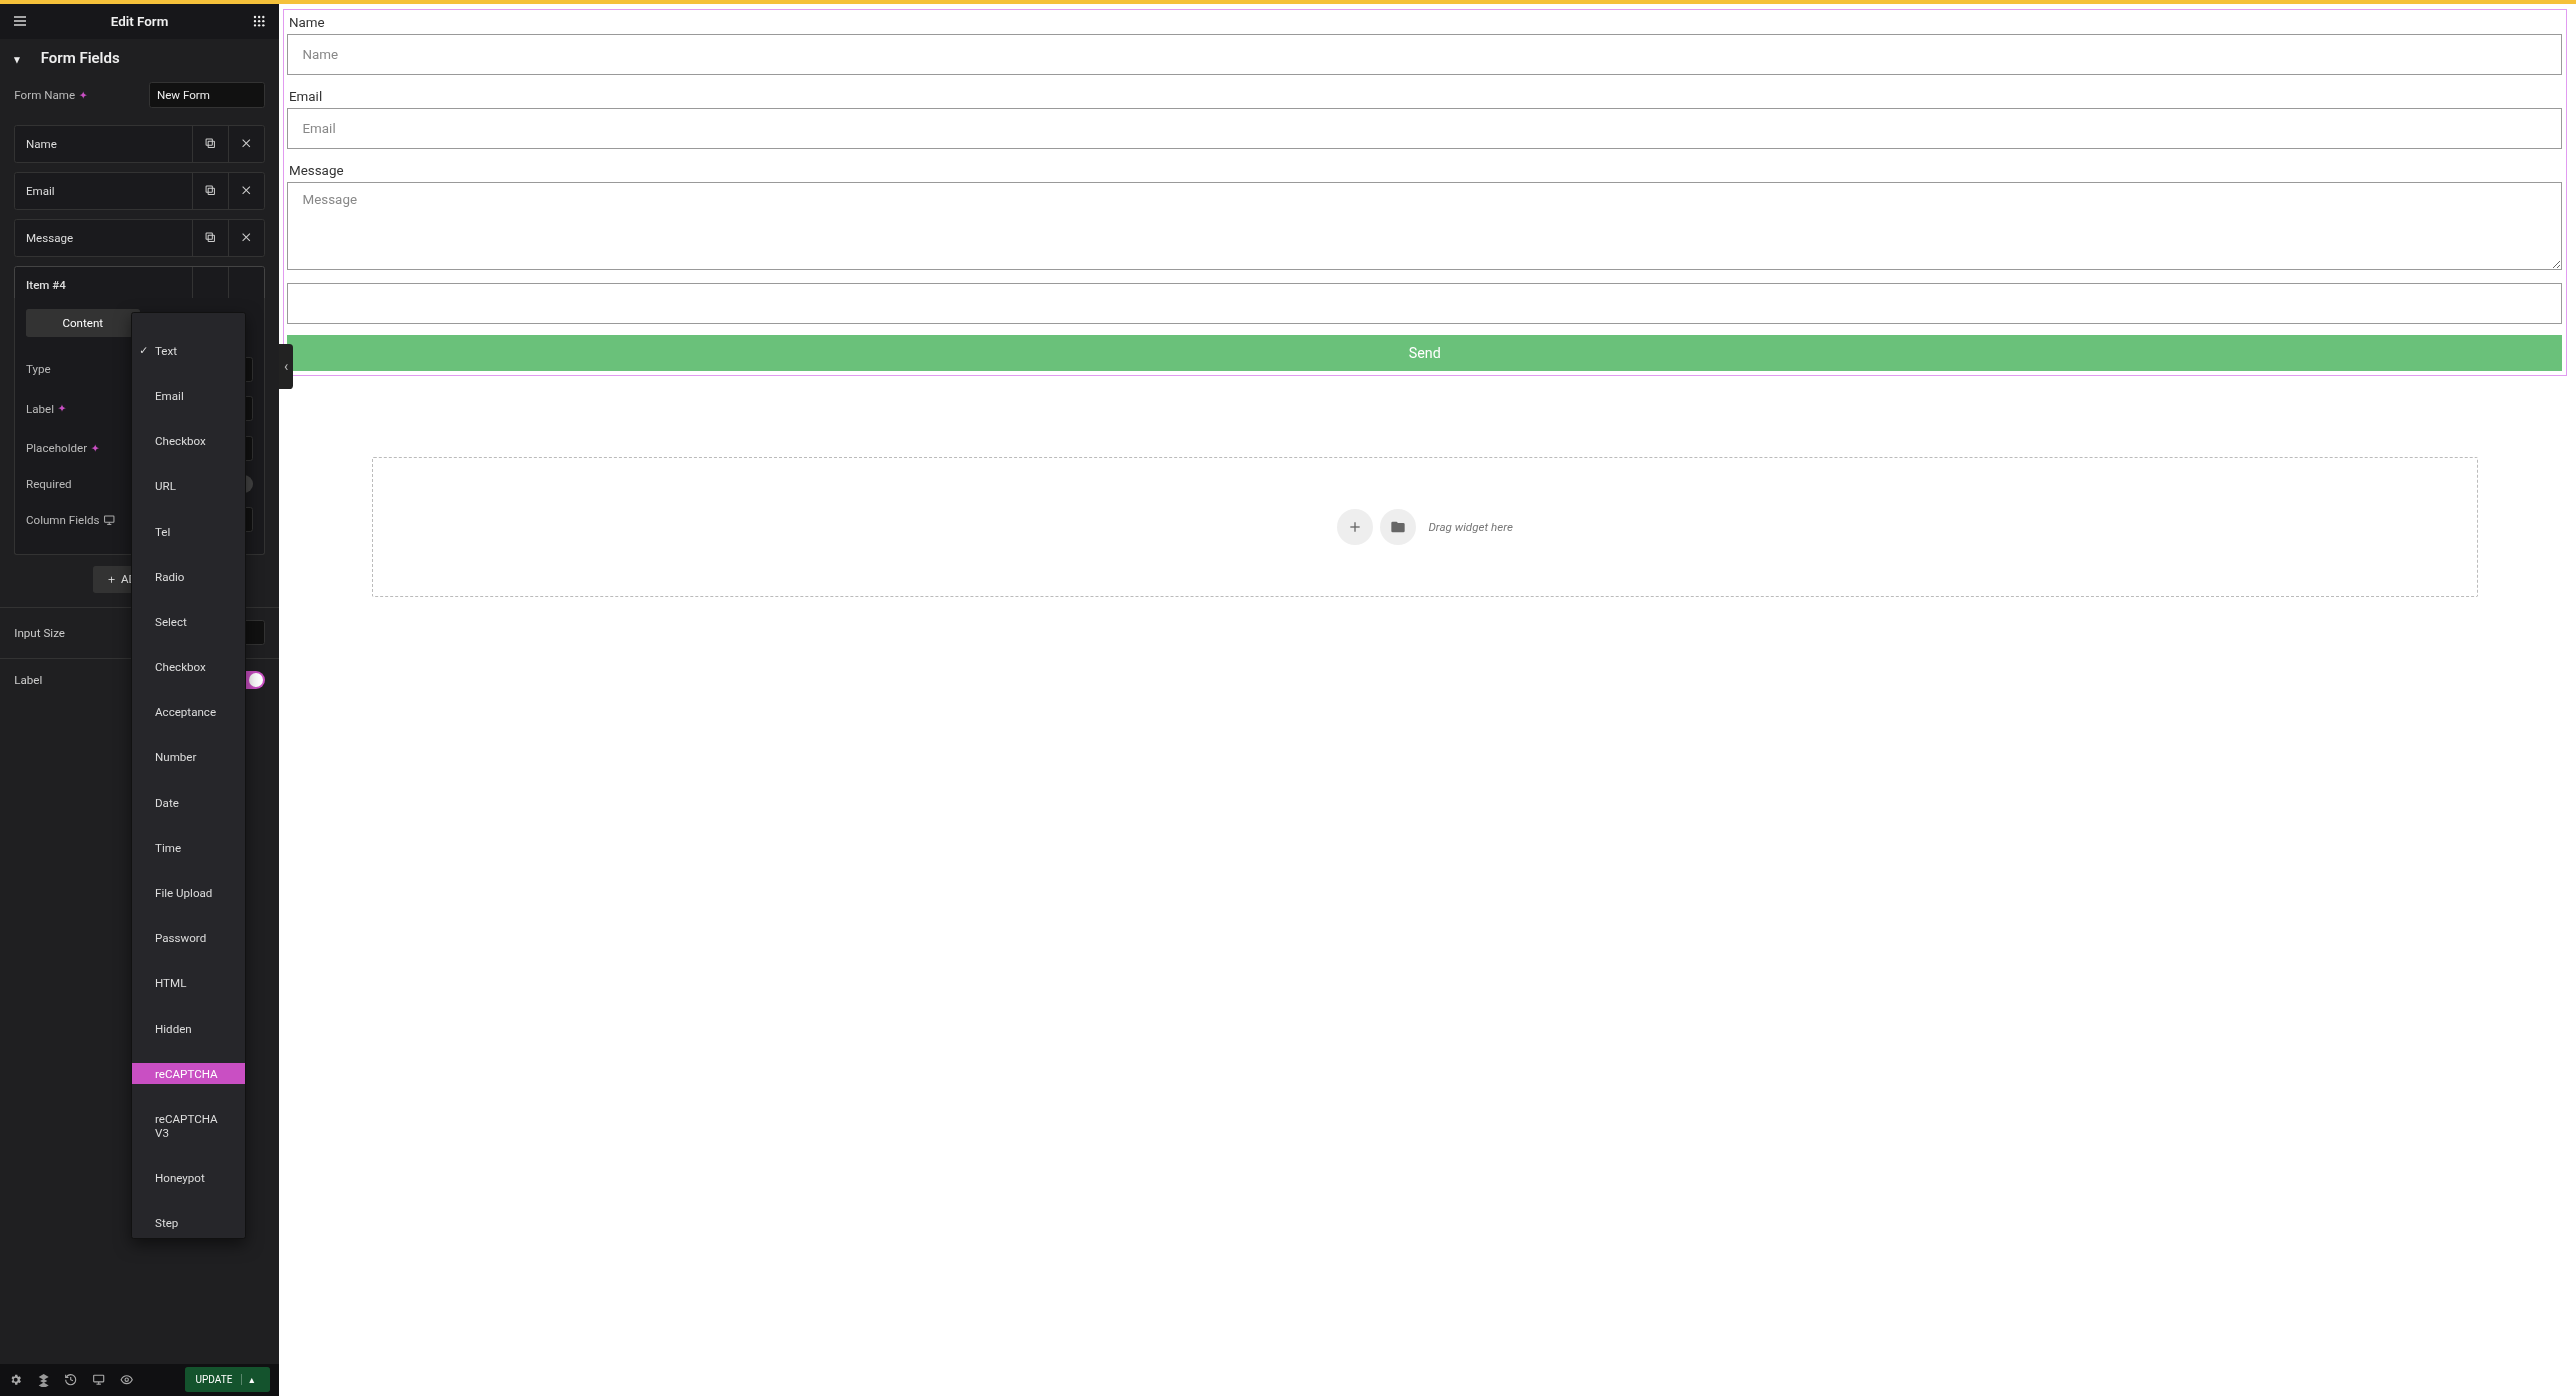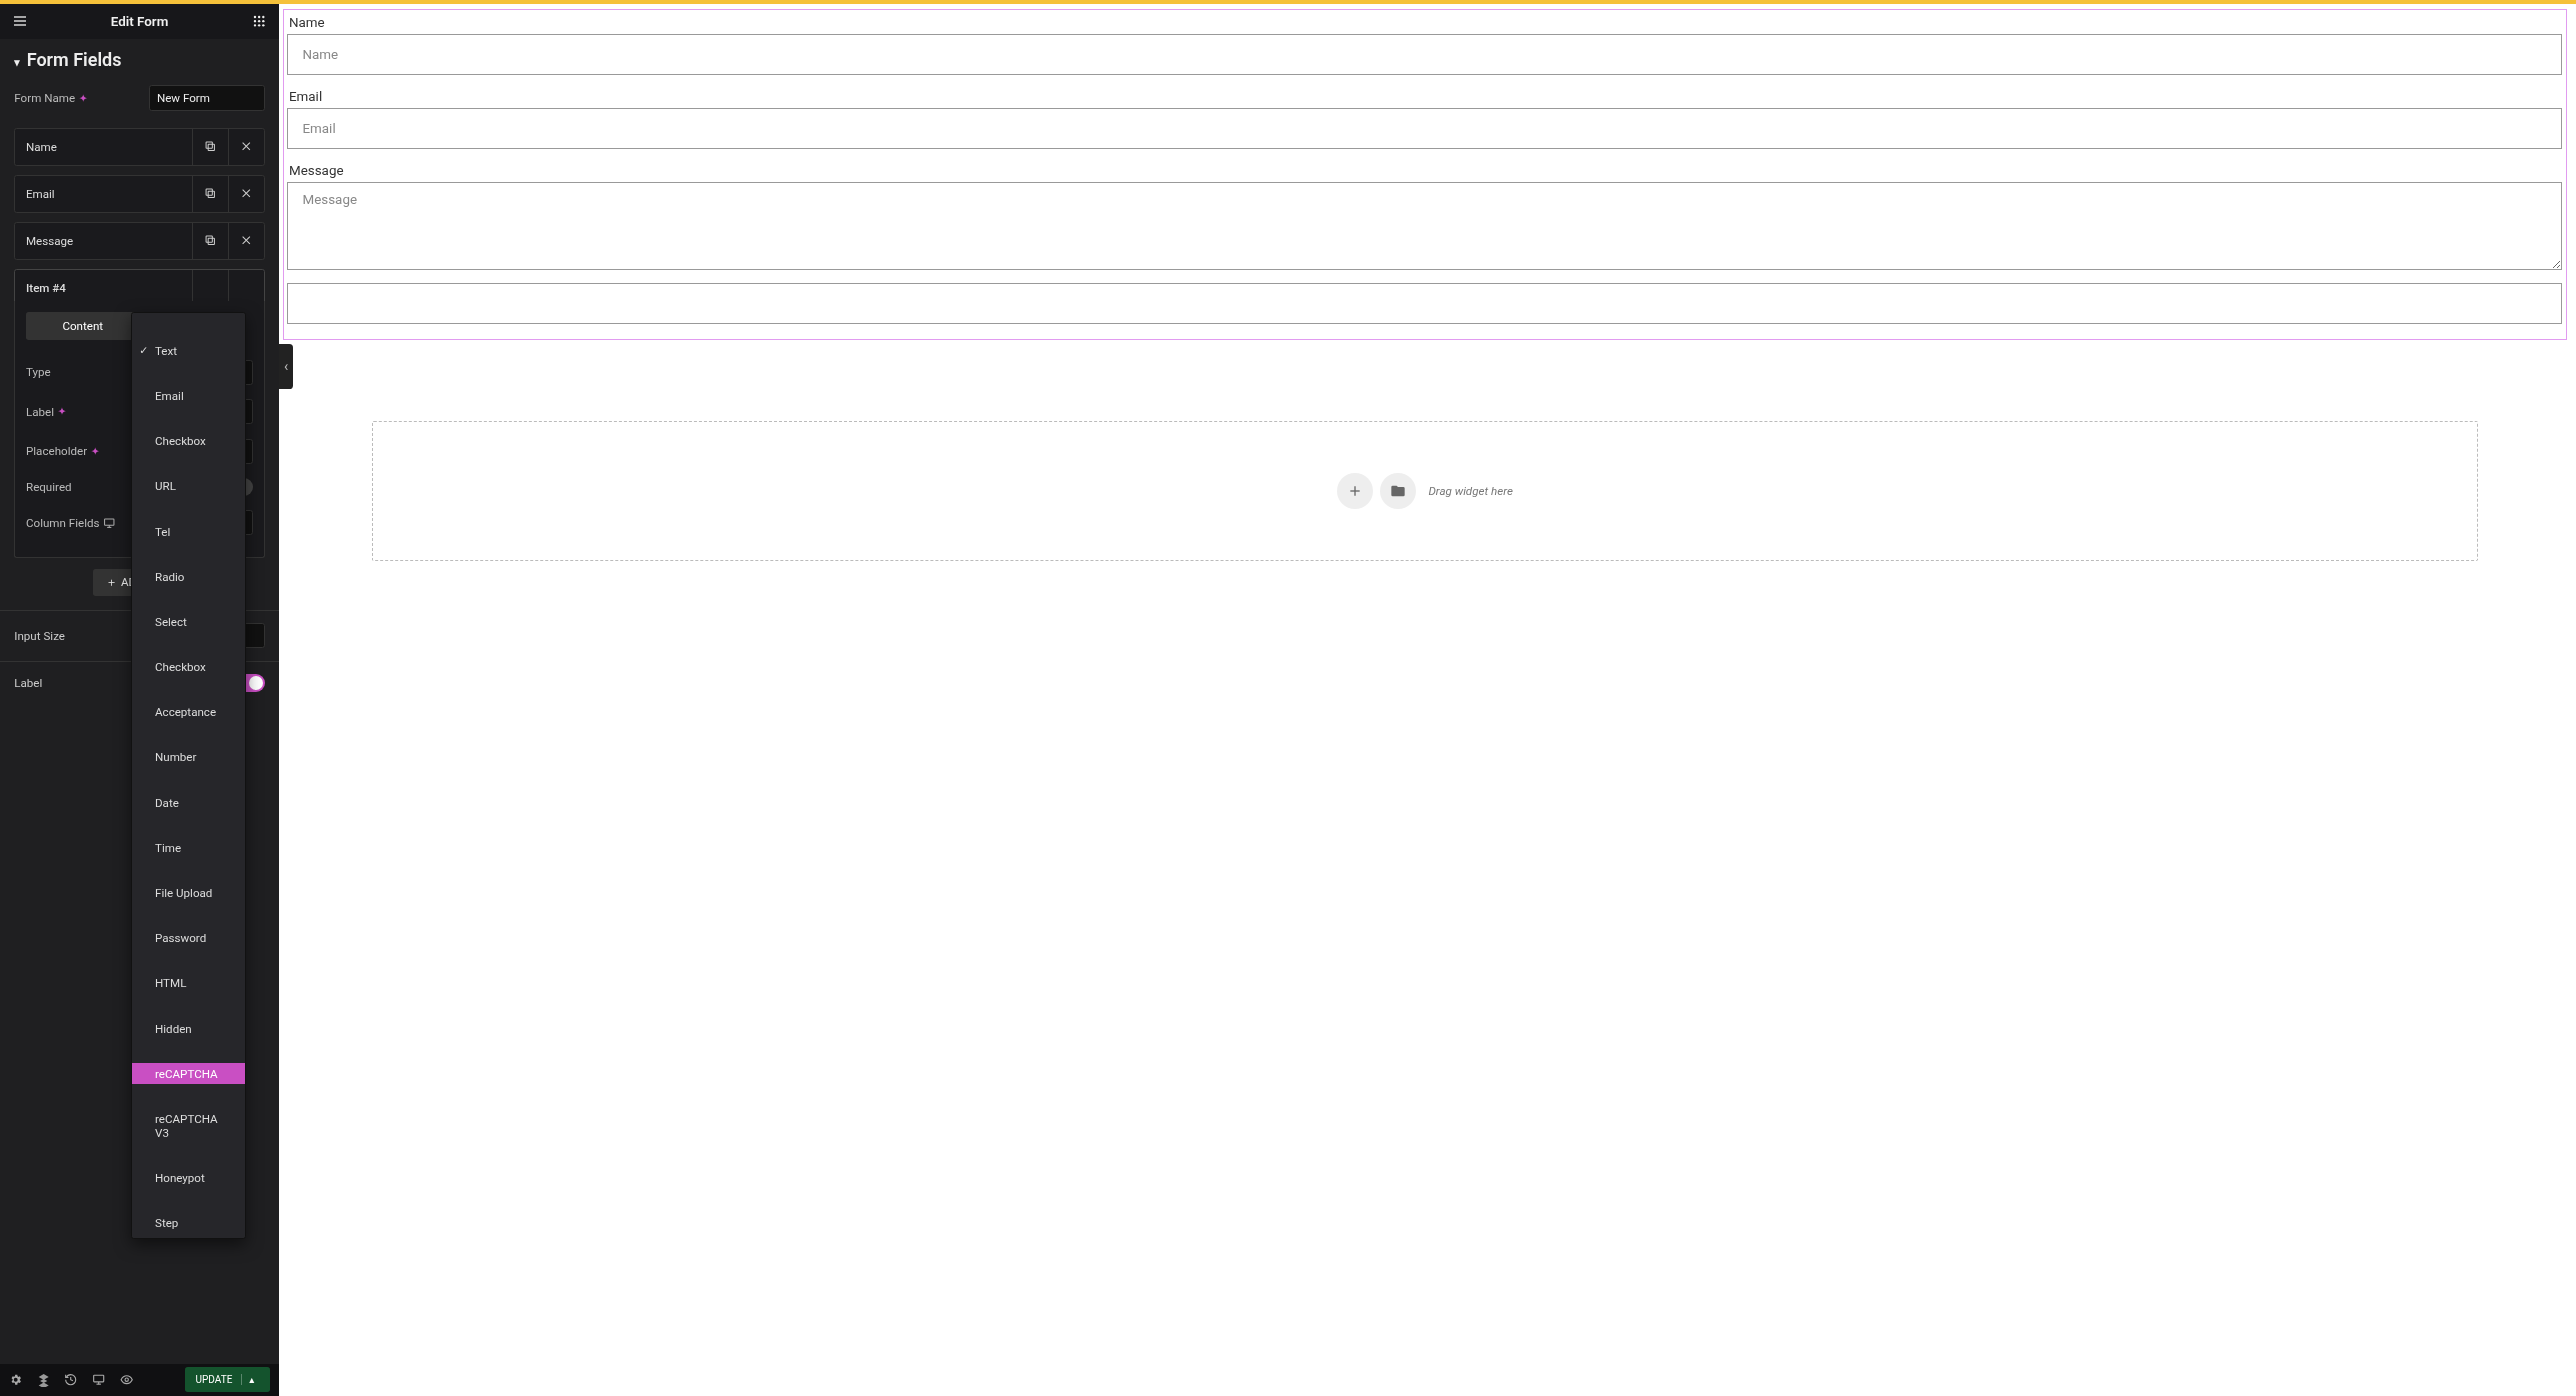--- a/index.html
+++ b/index.html
@@ -14,21 +14,21 @@
 
   .panel-header { height: 35px; display: flex; align-items: center; justify-content: center; position: relative; background: #17171a; }
   .panel-header .title { font-size: 13.4px; font-weight: 600; color: #f1f1f1; }
   .panel-header .menu-btn { position: absolute; left: 7.2px; top: 0; height: 35px; width: 25px; display:flex; align-items:center; justify-content:center; color:#eee; cursor:pointer;}
   .panel-header .grid-btn { position: absolute; right: 7.2px; top: 0; height: 35px; width: 25px; display:flex; align-items:center; justify-content:center; color:#eee; cursor:pointer;}
 
   .panel-body { flex: 1; overflow-y: auto; position: relative; }
   .panel-body::-webkit-scrollbar { width: 5.4px; }
   .panel-body::-webkit-scrollbar-thumb { background: #555; border-radius: 2.7px; }
 
-  .section-header { display:flex; align-items:center; gap: 7px; padding: 10.7px 14.3px 9px; font-size: 18px; font-weight: 600; color: #eee; cursor:pointer;}
+  .section-header { display:flex; align-items:center; gap: 21px; padding: 10.7px 14.3px 9px; font-size: 15px; font-weight: 600; color: #eee; cursor:pointer;}
   .caret-down::before { content: "▾"; font-size: 10.7px; }
   .row-label { font-size: 11.6px; color: #bbb; flex: 0 0 auto; display:flex; align-items:center; gap:3.6px;}
   .sparkle { color: #c94fc3; font-size: 10.7px; }
 
   .form-name-row { padding: 5.4px 14.3px 10.7px; display:flex; align-items:center; justify-content: space-between; gap: 8px;}
   .form-name-row .txt { width: 116px; background:#111; border:0.9px solid #333; color:#eee; font-size:11.6px; padding:5.4px 7.2px; border-radius:2.7px;}
 
   .field-list { padding: 5.4px 14.3px 3.6px; display:flex; flex-direction:column; gap: 9px; }
   .field-item { display:flex; align-items:center; border: 0.9px solid #333; border-radius: 2.7px; background:#1a1a1d; height: 38px; overflow:hidden;}
   .field-item .f-label { flex:1; padding: 0 10.7px; font-size: 11.6px; color:#ddd; }
@@ -339,20 +339,21 @@
       <input class="fw-input" placeholder="Email" style="">
       <div class="fw-spacer"></div>
 
       <label class="fw-label">Message</label>
       <textarea class="fw-textarea" placeholder="Message" style=""></textarea>
       <div class="fw-spacer"></div>
 
       <input class="fw-input" style="height: 41px;">
       <div class="fw-spacer"></div>
 
+      <button class="fw-submit">Send</button>
     </div>
 
     <div class="drop-zone">
       <div class="dz-icons">
         <span class="dz-circle">
           <svg width="16" height="16" viewBox="0 0 24 24" stroke="currentColor" stroke-width="2" fill="none">
               <line x1="12" y1="5" x2="12" y2="19"></line>
               <line x1="5" y1="12" x2="19" y2="12"></line>
             </svg>
         </span>

